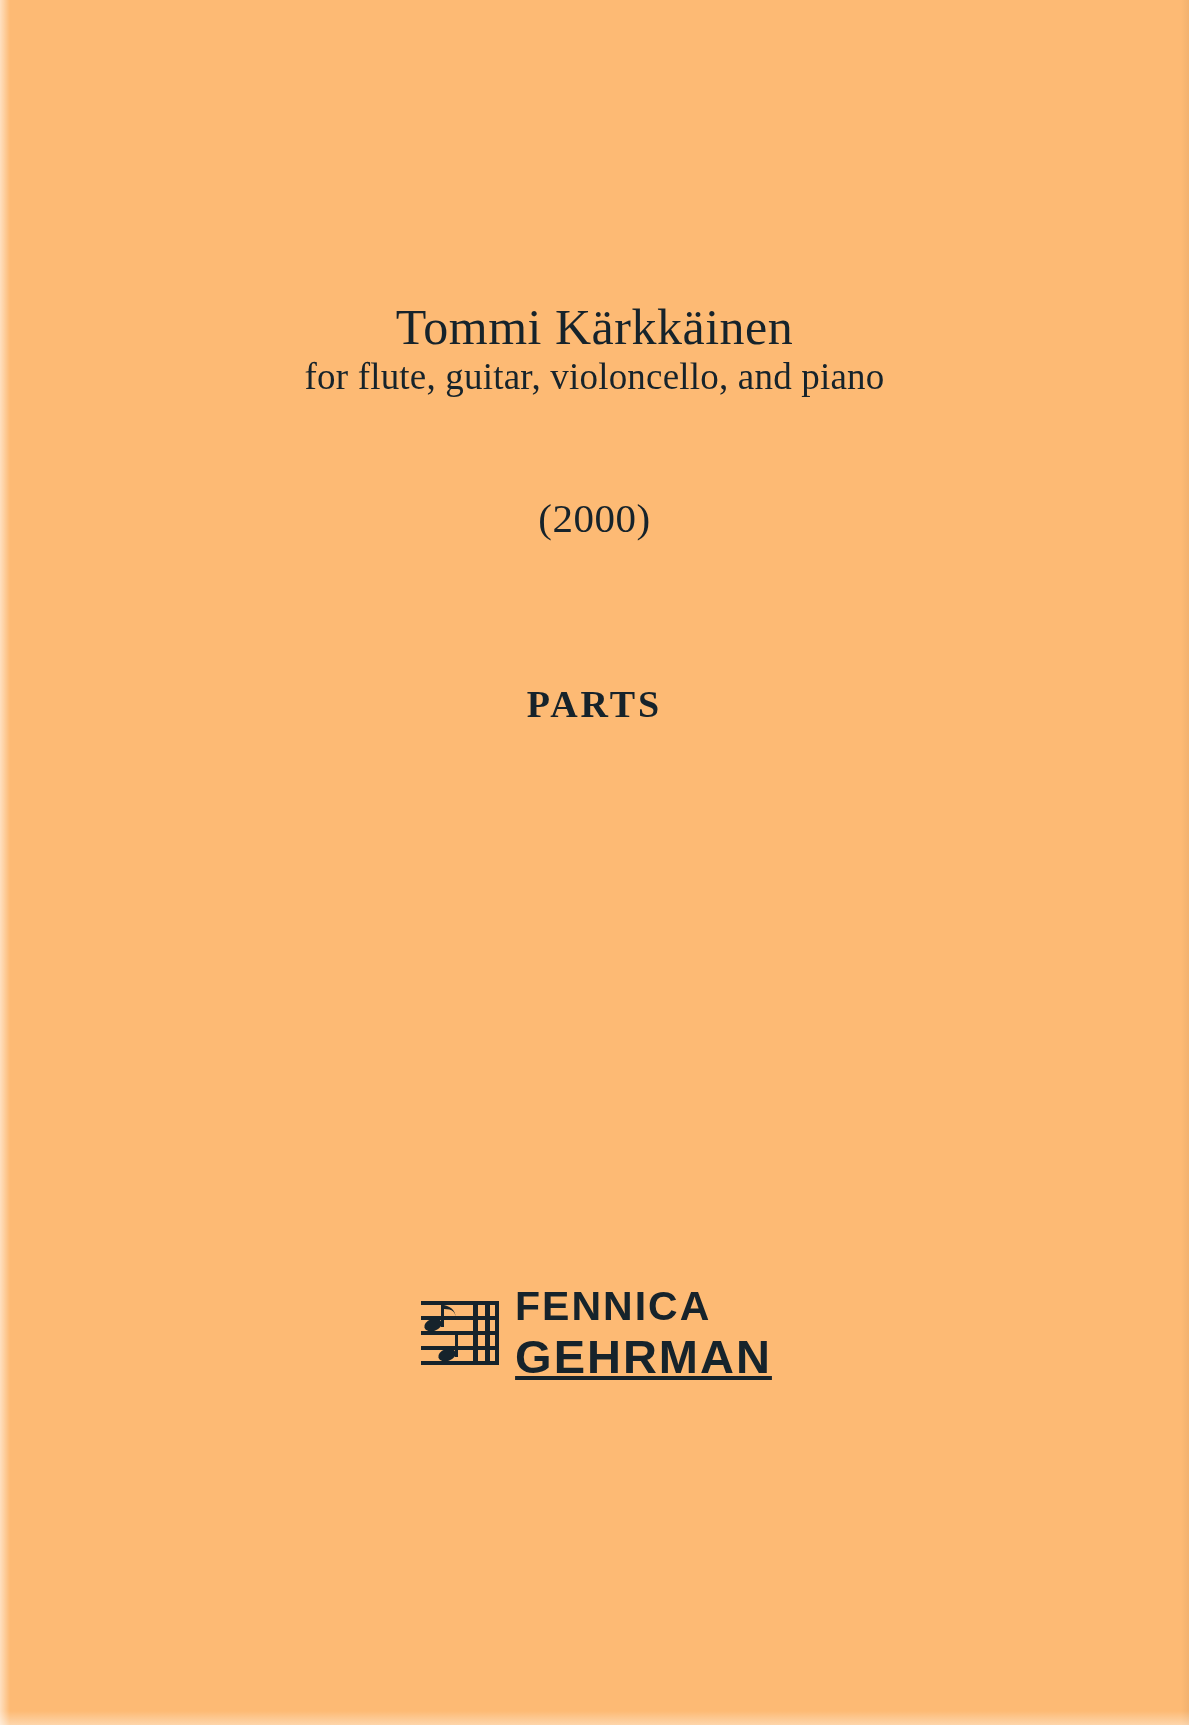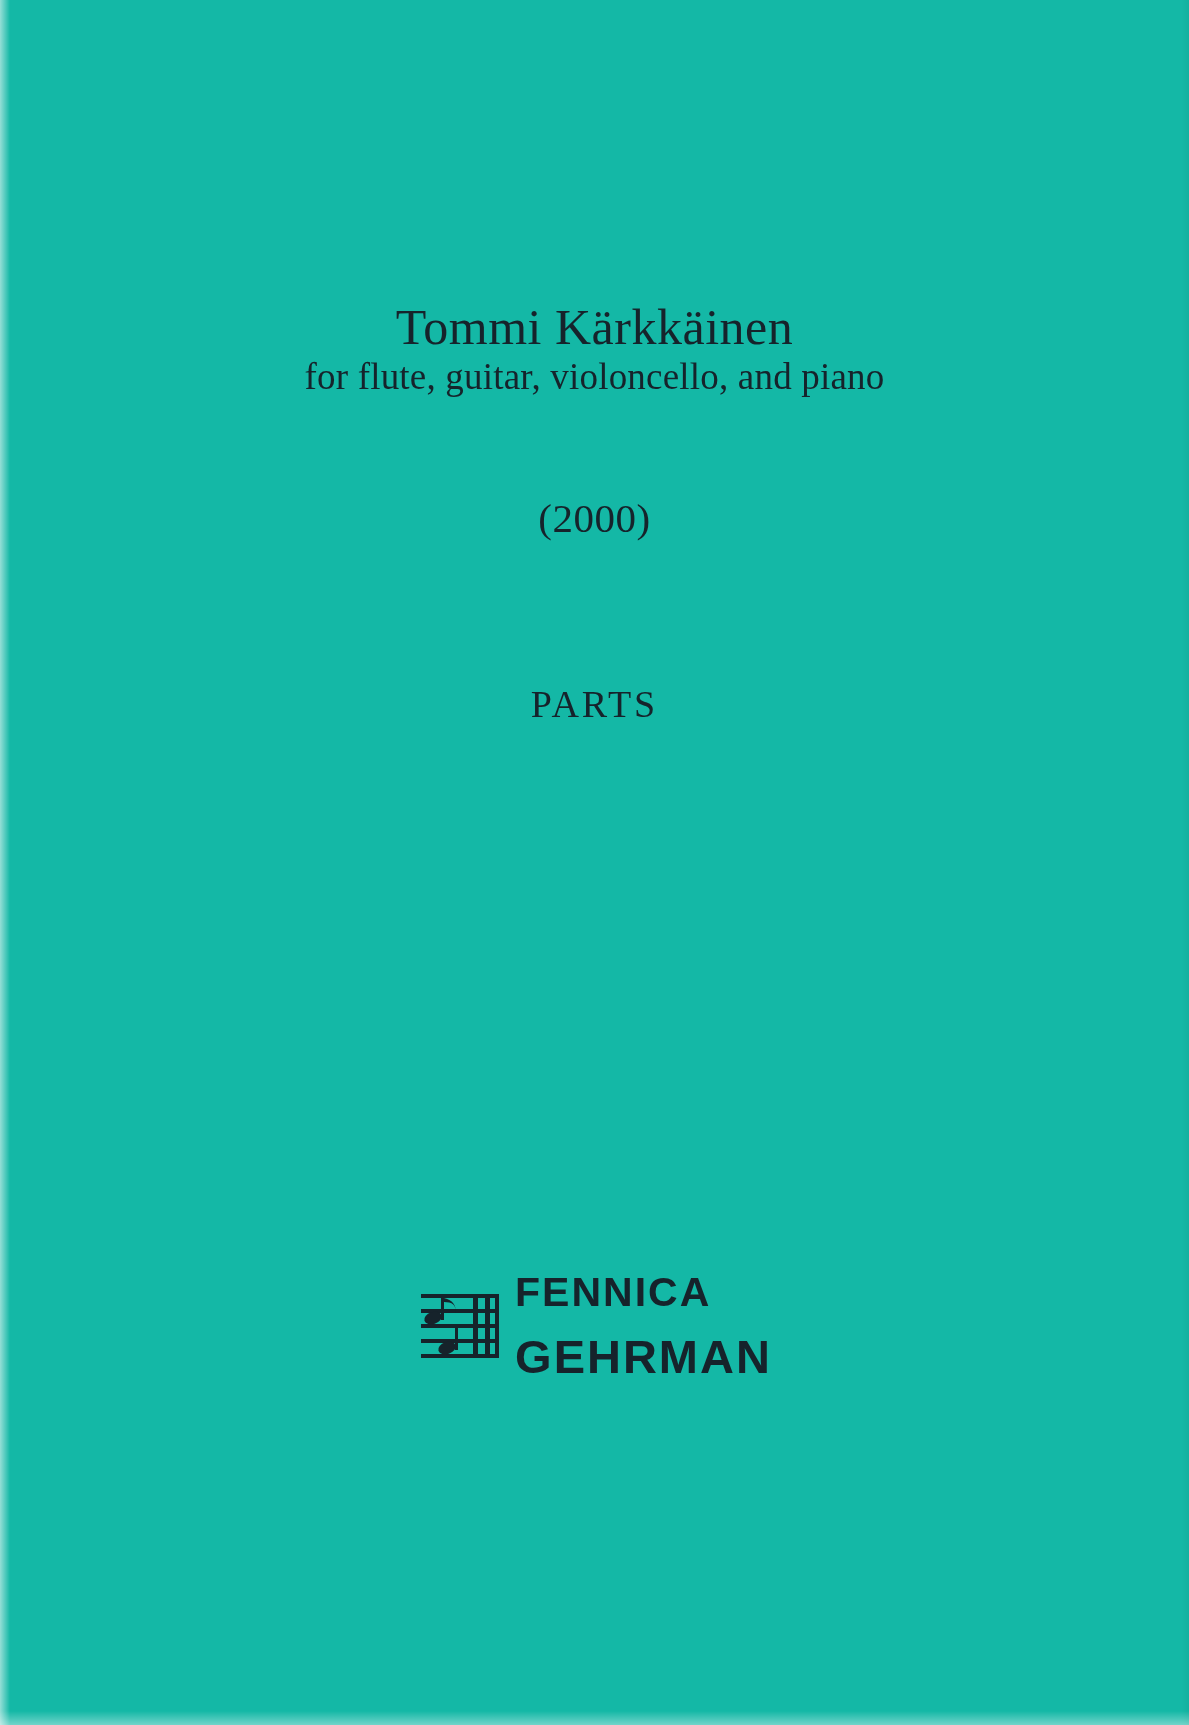--- a/index.html
+++ b/index.html
@@ -11,21 +11,21 @@
     height: 1725px;
     background: #ffffff;
     font-family: "Liberation Serif", serif;
     overflow: hidden;
   }
 
   .cover {
     position: relative;
     width: 1189px;
     height: 1725px;
-    background: #14b8a6;
+    background: #fdba74;
     box-sizing: border-box;
     display: flex;
     flex-direction: column;
     align-items: center;
     color: #16232b;
   }
 
   
   .edge-left {
     position: absolute;
@@ -84,21 +84,21 @@
     margin-top: 96px;
     font-size: 41px;
     font-weight: 400;
     letter-spacing: 0.5px;
     text-align: center;
   }
 
   .parts {
     margin-top: 140px;
     font-size: 38px;
-    font-weight: 400;
+    font-weight: 700;
     letter-spacing: 3px;
     text-align: right;
   }
 
   .publisher {
     position: absolute;
     left: 0;
     right: 0;
     bottom: 345px;
     display: flex;
@@ -131,21 +131,22 @@
     font-size: 41px;
     font-weight: 700;
     letter-spacing: 2px;
     color: #16232b;
   }
   .publisher-line2 {
     font-size: 47px;
     font-weight: 700;
     letter-spacing: 2px;
     color: #16232b;
-    margin-top: 20px;
+    margin-top: 6px;
+    text-decoration: underline;
   }
 </style>
 </head>
 <body>
 
 <div class="cover">
 
   <div class="edge-left"></div>
   <div class="edge-right"></div>
   <div class="edge-bottom"></div>

